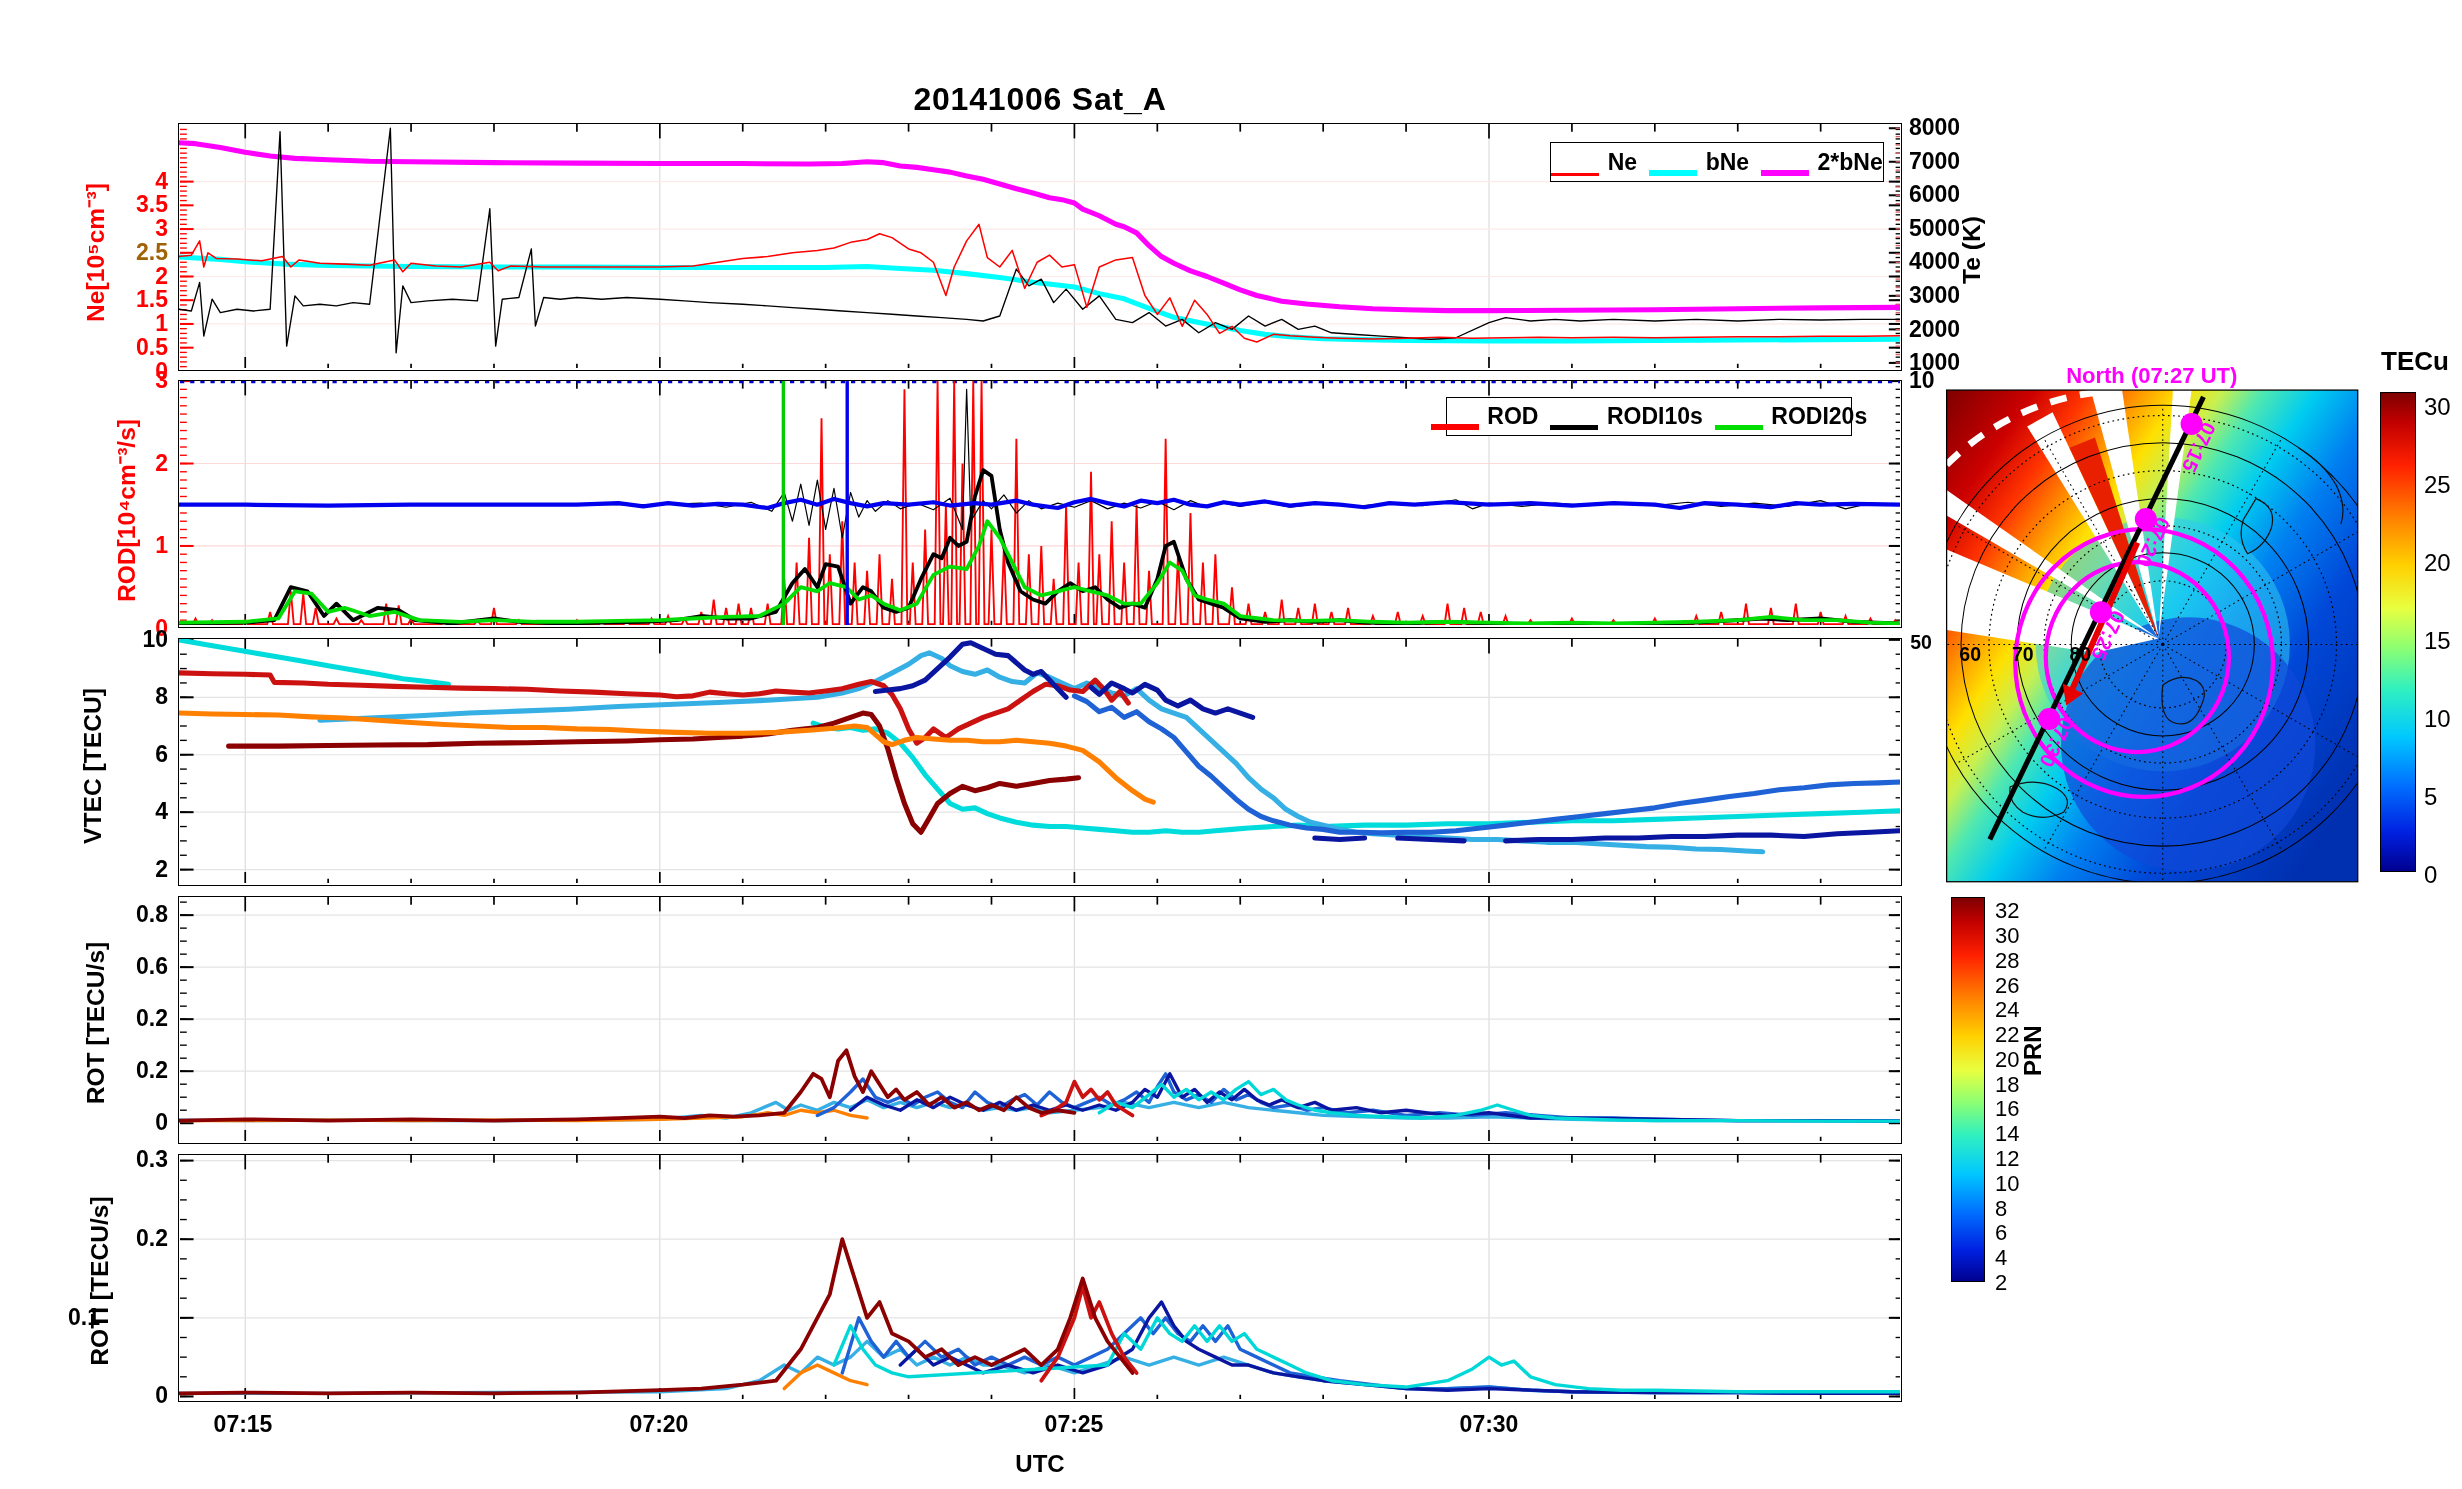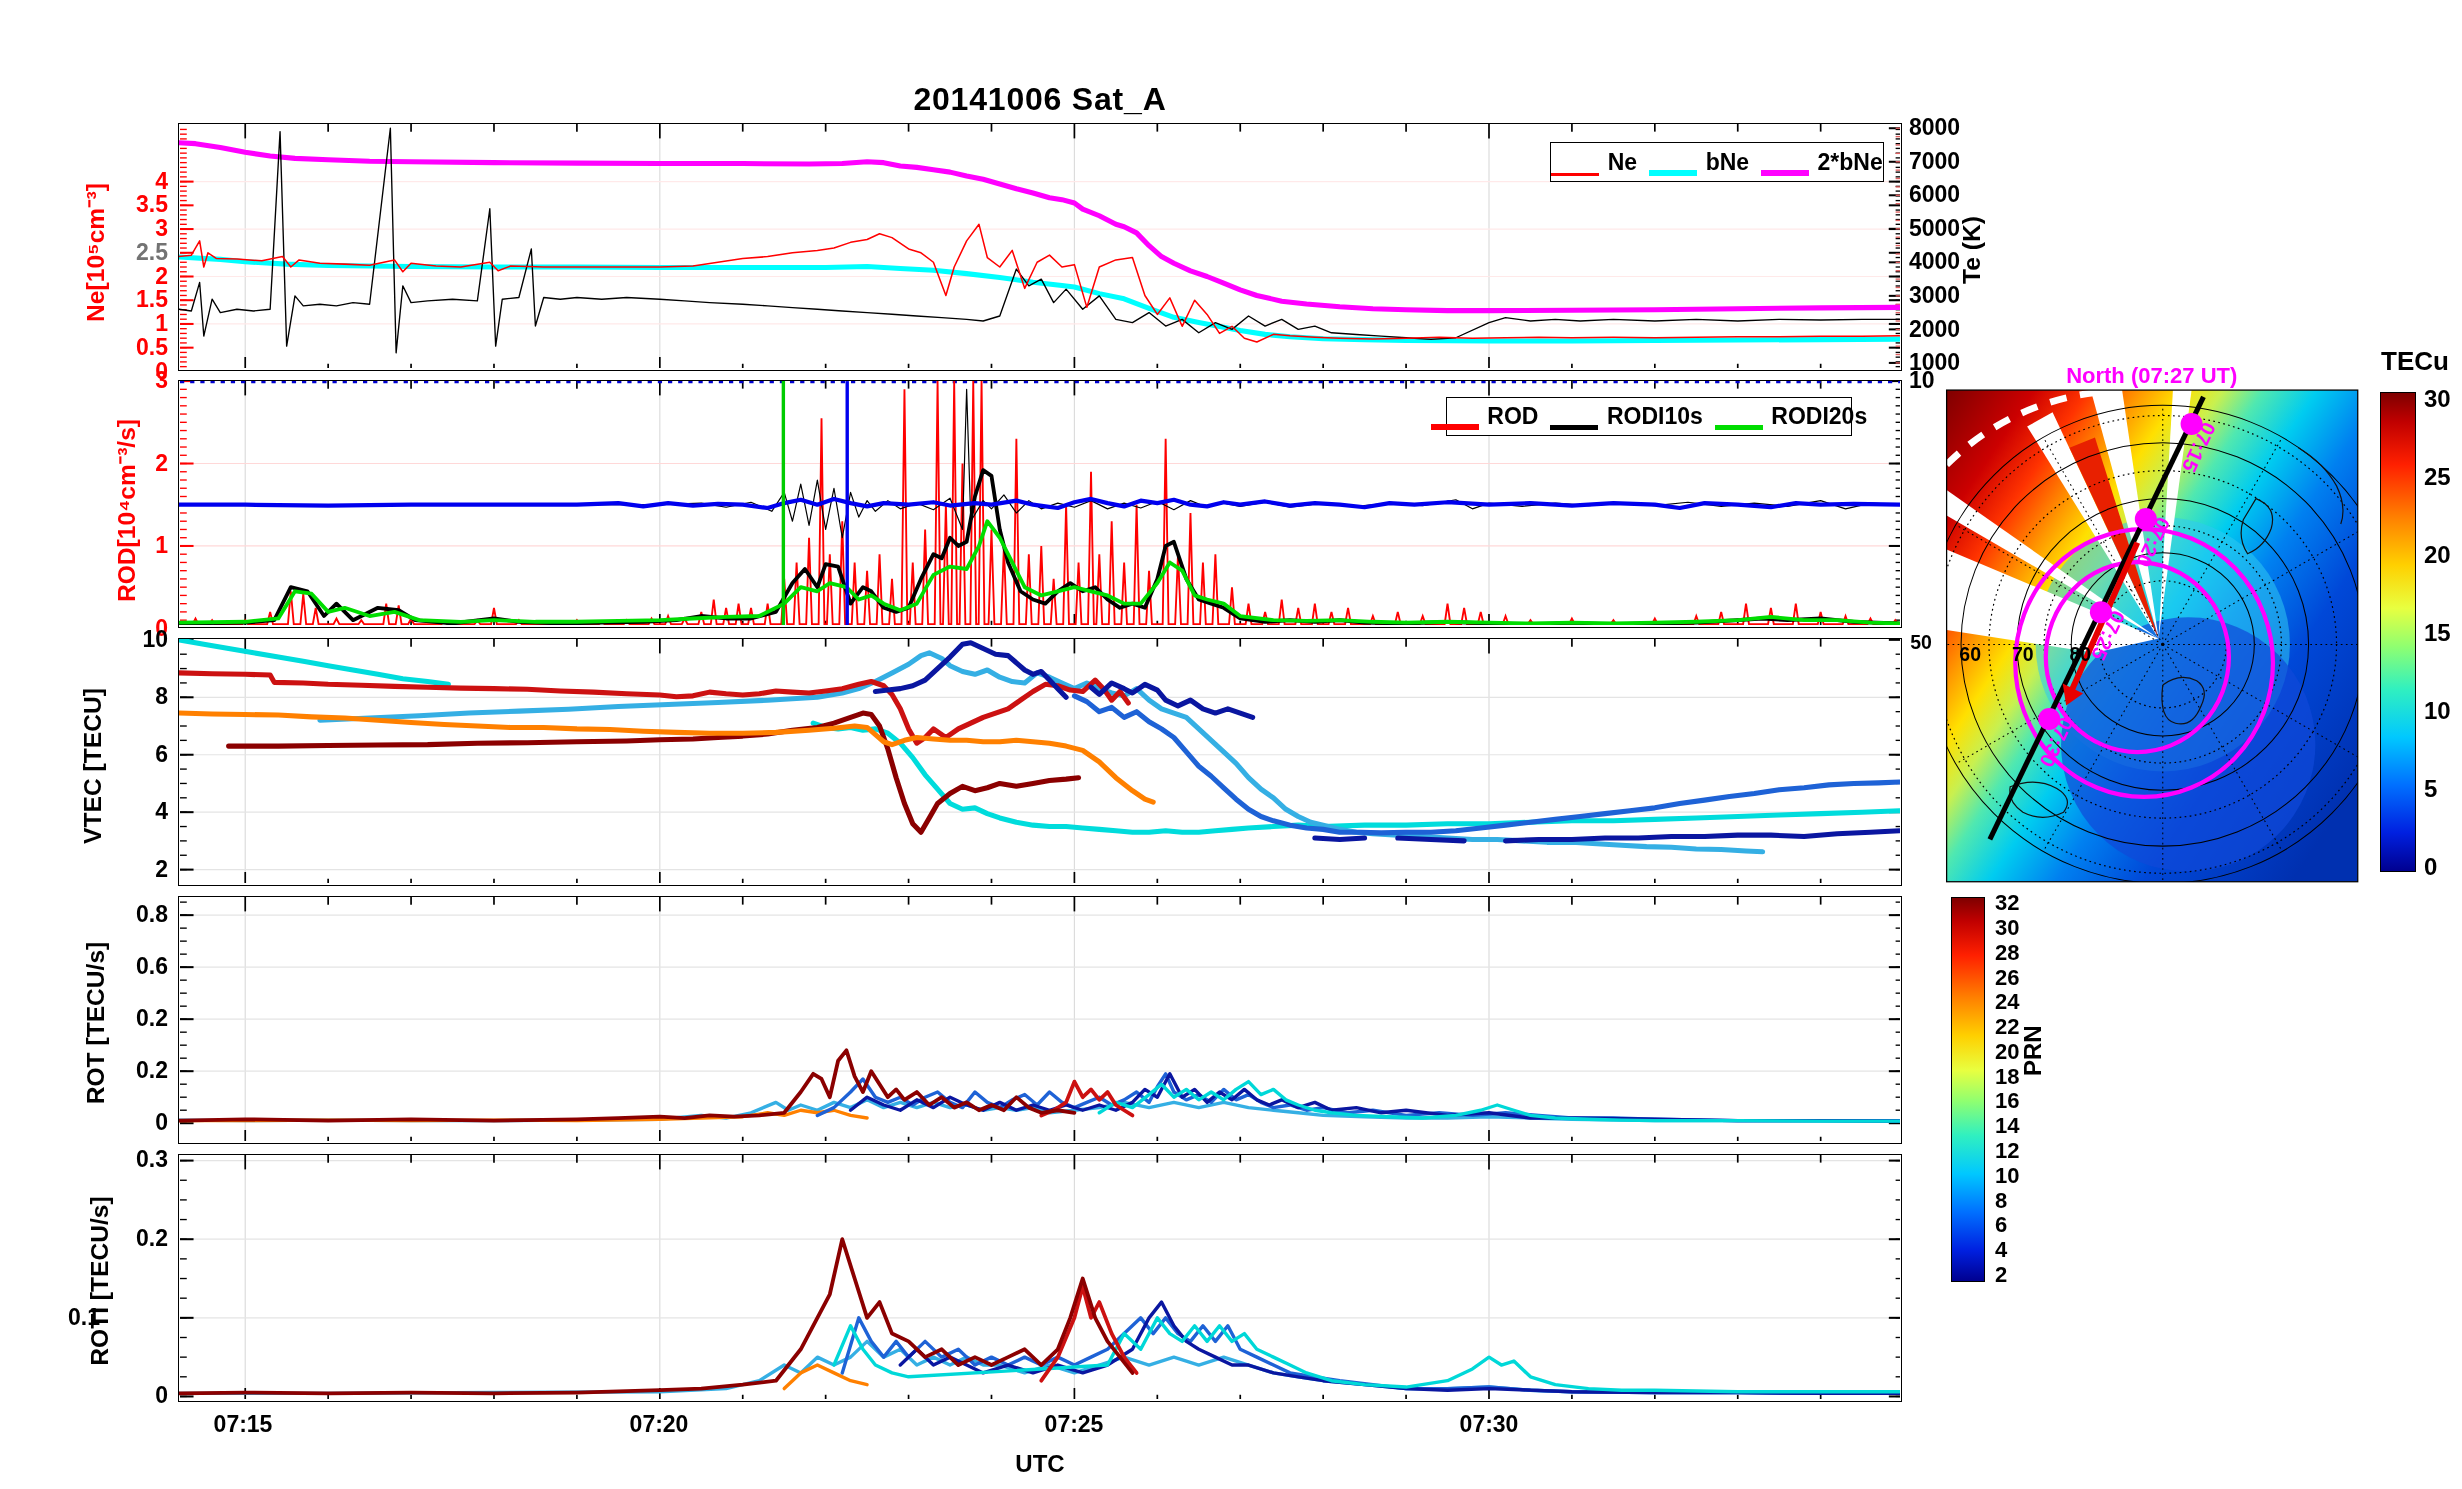--- a/index.html
+++ b/index.html
@@ -15,21 +15,21 @@
   .xlab{position:absolute;font-weight:bold;font-size:23px;transform:translateX(-50%);top:1411px;color:#000;}
   #utc{position:absolute;left:1040px;top:1450px;transform:translateX(-50%);
        font-size:24px;font-weight:bold;color:#000;}
   .legend{position:absolute;border:1.3px solid #000;background:#fff;display:flex;align-items:center;
           justify-content:center;gap:12px;font-size:23px;font-weight:bold;z-index:5;}
   .legend .sample{display:inline-block;width:48px;}
   .legend .item{display:flex;align-items:flex-end;gap:8.5px;}
   .jet{background:linear-gradient(to bottom,#7F0000 0%,#C00000 6%,#FF2000 15%,#FF8000 26%,
        #FFD000 36%,#E8FF40 45%,#90FF70 53%,#30F0C0 62%,#00C8FF 72%,#0070FF 82%,#0020E0 92%,#000090 100%);}
   .cbar{position:absolute;border:1.3px solid #000;box-sizing:border-box;}
-  .cbar-num{position:absolute;font-weight:bold;font-size:24px;transform:translateY(-50%);}
+  .cbar-num{position:absolute;font-weight:normal;font-size:24px;transform:translateY(-50%);margin-top:8px;}
   #tecu-title{position:absolute;left:2367px;top:346px;width:96px;text-align:center;
               font-size:26px;font-weight:bold;color:#000;}
   #prn-label{position:absolute;left:2019px;top:1076px;font-size:24px;font-weight:bold;
              transform:rotate(-90deg);transform-origin:left top;}
   #te-extra{position:absolute;left:1909px;top:380px;font-size:23px;font-weight:bold;transform:translateY(-50%);}
 </style>
 </head>
 <body>
 
 <div id="fig">
@@ -713,21 +713,21 @@
       <span class="item">
         <span class="sample" style="height: 5.1px; background: rgb(0, 221, 0);"></span>
         <span>RODI20s</span>
       </span>
     </div>
 
   <div id="ticklabels">
       <div class="tick-label" style="top: 181px; color: rgb(255, 0, 0); left: 0px; width: 168px; text-align: right;">4</div>
       <div class="tick-label" style="top: 204px; color: rgb(255, 0, 0); left: 0px; width: 168px; text-align: right;">3.5</div>
       <div class="tick-label" style="top: 228px; color: rgb(255, 0, 0); left: 0px; width: 168px; text-align: right;">3</div>
-      <div class="tick-label" style="top: 252px; color: #737373; left: 0px; width: 168px; text-align: right;">2.5</div>
+      <div class="tick-label" style="top: 252px; color: #a16207; left: 0px; width: 168px; text-align: right;">2.5</div>
       <div class="tick-label" style="top: 276px; color: rgb(255, 0, 0); left: 0px; width: 168px; text-align: right;">2</div>
       <div class="tick-label" style="top: 299px; color: rgb(255, 0, 0); left: 0px; width: 168px; text-align: right;">1.5</div>
       <div class="tick-label" style="top: 323px; color: rgb(255, 0, 0); left: 0px; width: 168px; text-align: right;">1</div>
       <div class="tick-label" style="top: 347px; color: rgb(255, 0, 0); left: 0px; width: 168px; text-align: right;">0.5</div>
       <div class="tick-label" style="top: 371px; color: rgb(255, 0, 0); left: 0px; width: 168px; text-align: right;">0</div>
       <div class="tick-label" style="top: 127px; left: 1909px;">8000</div>
       <div class="tick-label" style="top: 161px; left: 1909px;">7000</div>
       <div class="tick-label" style="top: 194px; left: 1909px;">6000</div>
       <div class="tick-label" style="top: 228px; left: 1909px;">5000</div>
       <div class="tick-label" style="top: 261px; left: 1909px;">4000</div>

